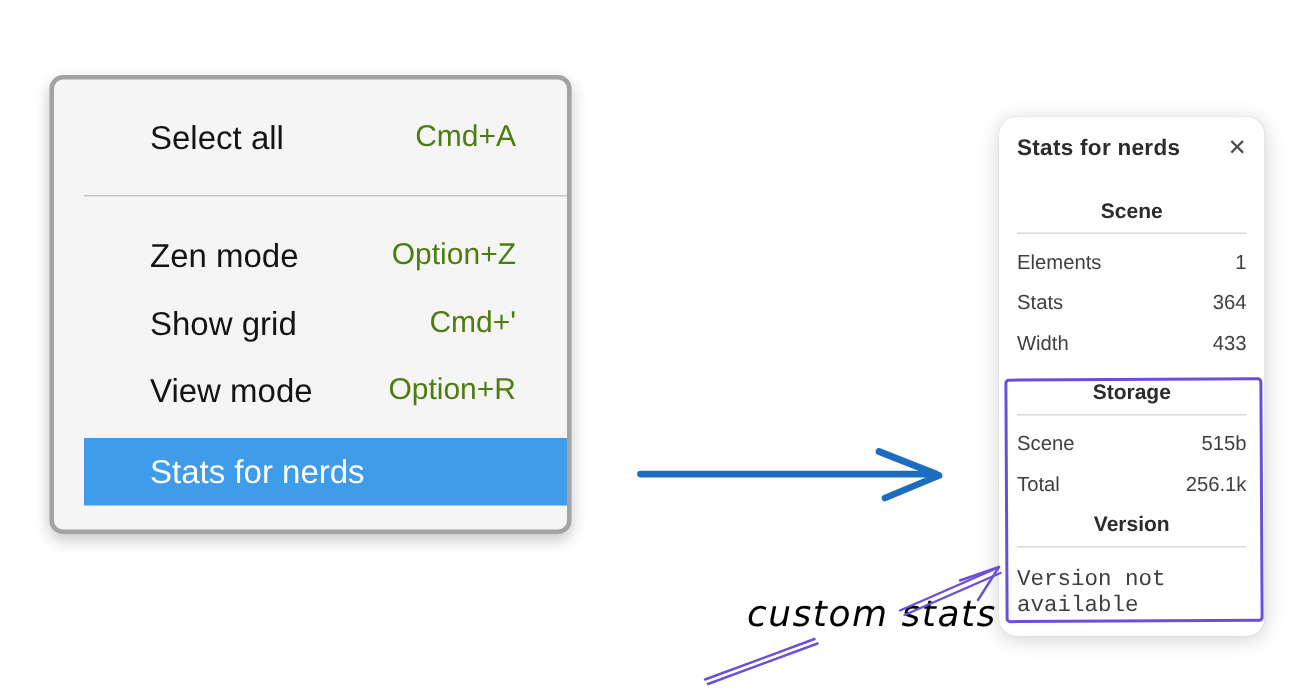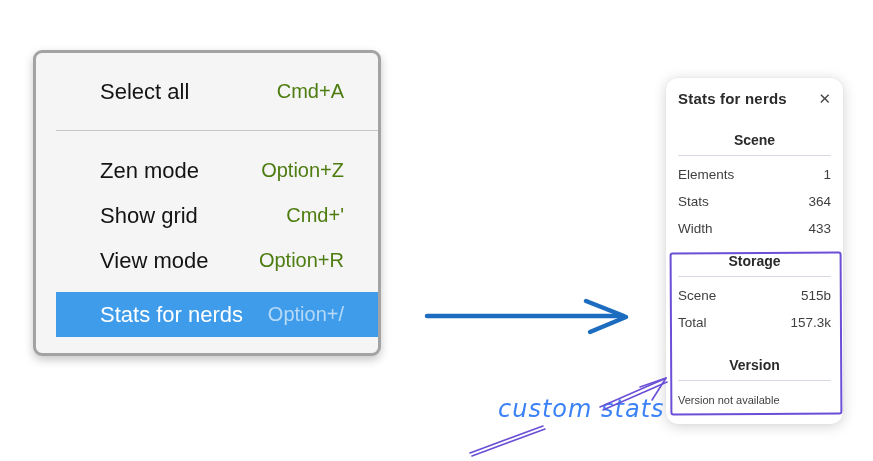--- a/index.html
+++ b/index.html
@@ -89,57 +89,58 @@
   }
   .stats-section-heading {
     font-size: 14px;
     font-weight: bold;
     color: #2b2b2b;
     text-align: center;
     margin-top: 24px;
     line-height: 18px;
   }
   .stats-section-heading.mid { margin-top: 10px; }
-  .stats-section-heading.last { margin-top: 20px; }
+  .stats-section-heading.last { margin-top: 4px; }
   .stats-hr {
     height: 1px;
     background: #d4dae0;
     margin-top: 6px;
   }
   .stats-rows { margin-top: 5px; }
   .stats-row {
     display: flex;
     justify-content: space-between;
     font-size: 13.5px;
     line-height: 27px;
     color: #3f3f3f;
   }
   .stats-note {
     margin-top: 13px;
-    font-size: 11px;
+    font-size: 15px;
     color: #3f3f3f;
+    font-family: Liberation Mono, monospace;
   }
 
   
   .highlight-rect {
     position: absolute;
     left: 670px; top: 252px;
     width: 172px; height: 163px;
     border: 2px solid #6b4fd6;
     border-radius: 3px;
     transform: rotate(-0.3deg);
     pointer-events: none;
   }
   .annotation-label {
     position: absolute;
     left: 498px; top: 395px;
     font-size: 24px;
     font-style: italic;
     letter-spacing: 1px;
-    color: #3b82f6;
+    color: #000000;
     font-family: "DejaVu Sans", sans-serif;
     white-space: nowrap;
   }
   .purple-arrow { position: absolute; left: 455px; top: 365px; pointer-events: none; }
 </style>
 </head>
 <body>
 
 <div class="context-menu">
   <div class="menu-item first">
@@ -155,21 +156,20 @@
     <div class="menu-item">
       <span>Show grid</span>
       <span class="shortcut">Cmd+'</span>
     </div>
     <div class="menu-item">
       <span>View mode</span>
       <span class="shortcut">Option+R</span>
     </div>
     <div class="menu-item selected">
       <span>Stats for nerds</span>
-      <span class="shortcut">Option+/</span>
     </div>
   </div>
 </div>
 
 <svg class="blue-arrow" width="215" height="48" viewBox="0 0 215 48">
   <g stroke="#1c6dbf" stroke-width="4.5" fill="none" stroke-linecap="round">
     <line x1="7" y1="22" x2="200" y2="22"></line>
     <line x1="166" y1="7" x2="204" y2="22"></line>
     <line x1="170" y1="38" x2="206" y2="23"></line>
   </g>
@@ -203,21 +203,21 @@
   <div>
     <div class="stats-section-heading mid">Storage</div>
     <div class="stats-hr"></div>
     <div class="stats-rows">
       <div class="stats-row">
         <span>Scene</span>
         <span>515b</span>
       </div>
       <div class="stats-row">
         <span>Total</span>
-        <span>157.3k</span>
+        <span>256.1k</span>
       </div>
     </div>
   </div>
 
   <div>
     <div class="stats-section-heading last">Version</div>
     <div class="stats-hr"></div>
     <div class="stats-note">Version not available</div>
   </div>
 </div>

